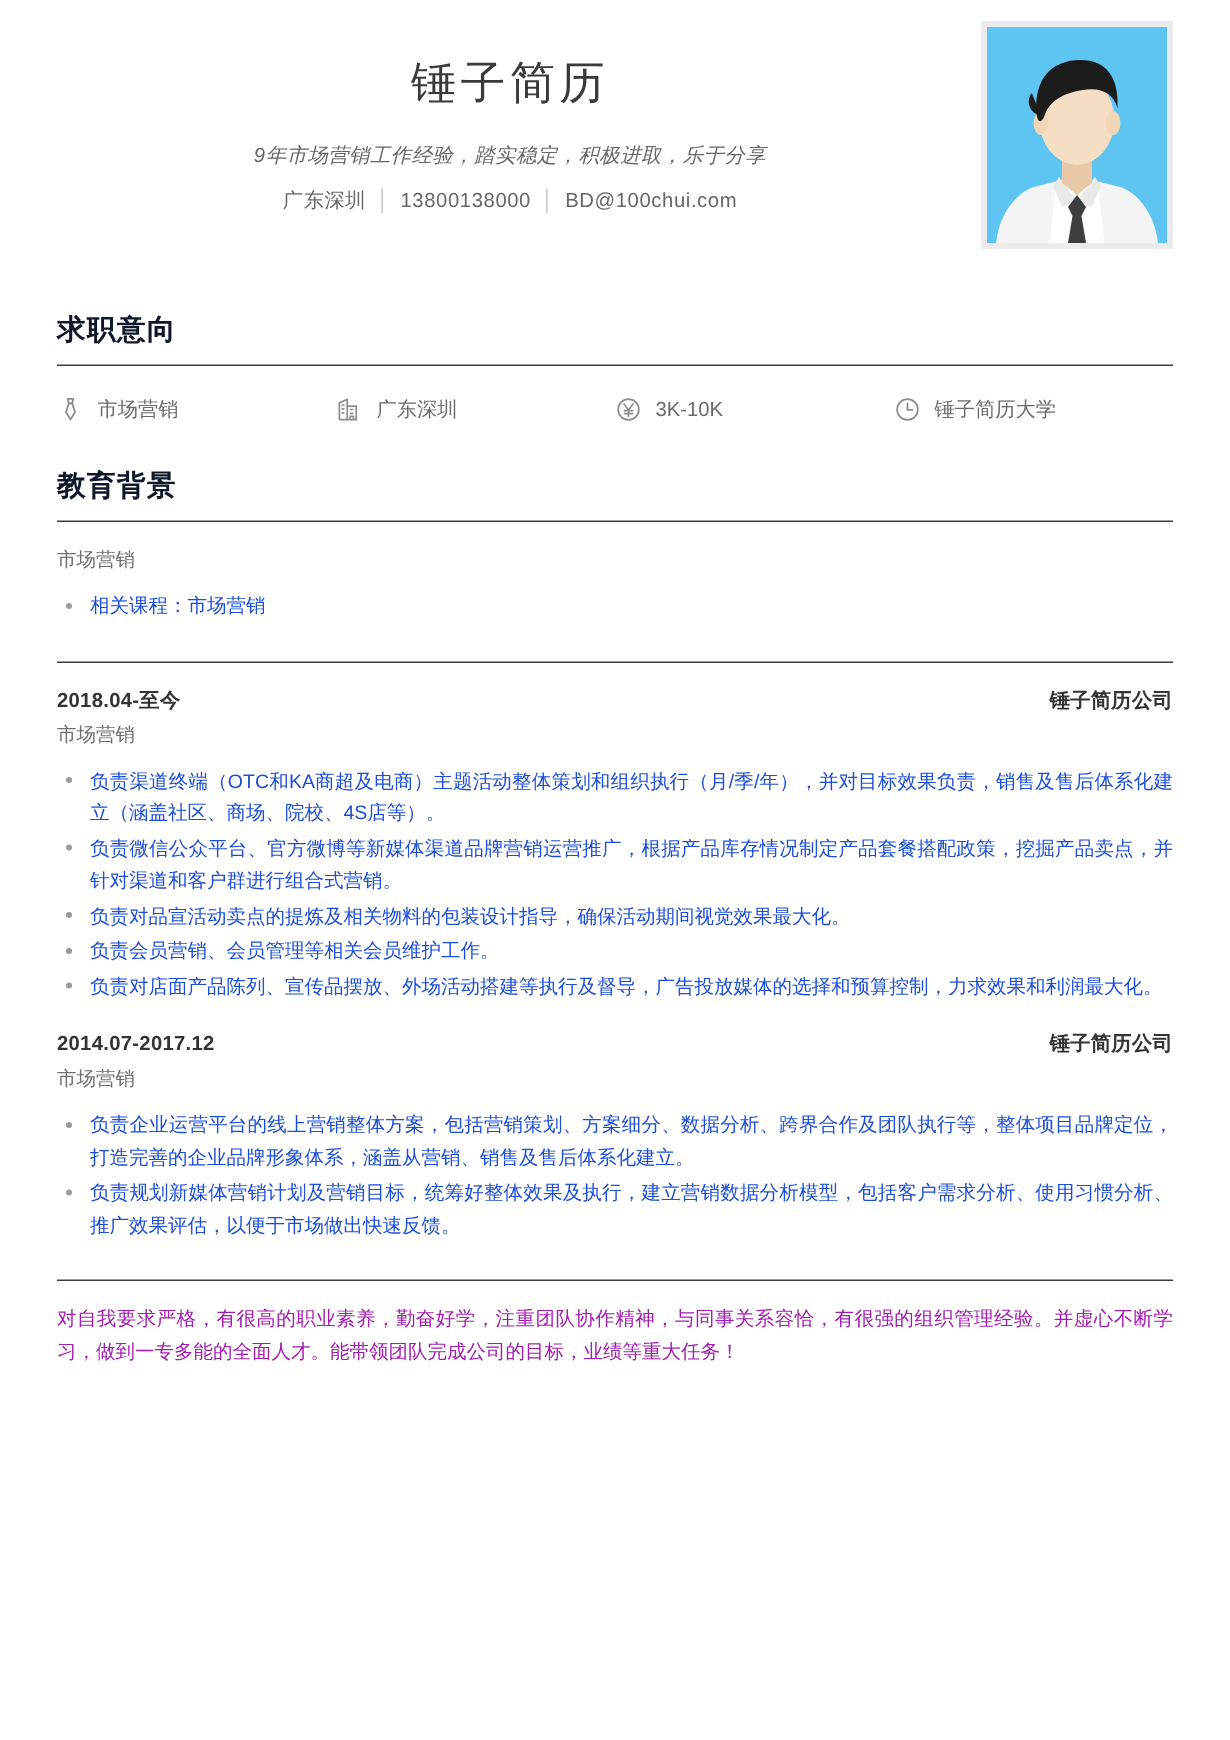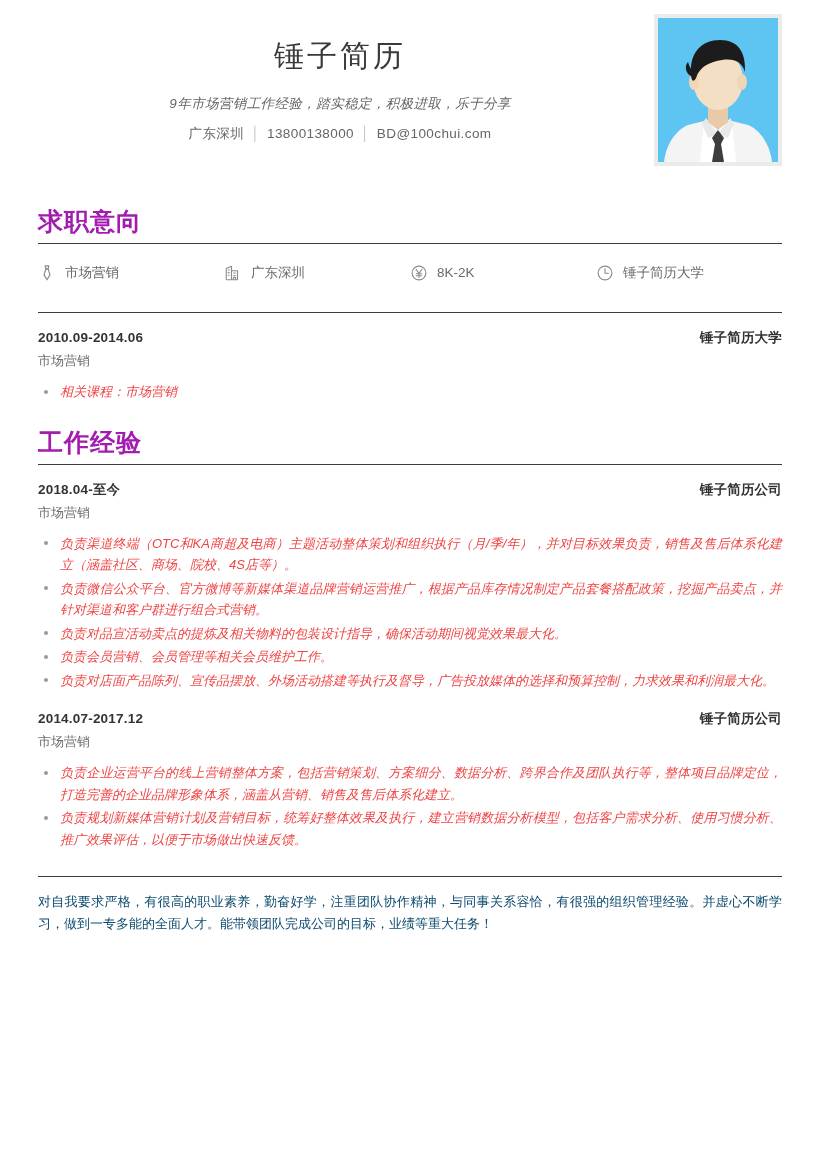--- a/index.html
+++ b/index.html
@@ -72,23 +72,23 @@
     border: 4px solid #ebebeb;
     box-sizing: border-box;
     background: #5ec4f2;
     overflow: hidden;
   }
   .avatar-frame svg { display: block; width: 100%; height: 100%; }
 
   
   .section { margin-top: 26px; }
   .section-title {
-    font-size: 25px;
+    font-size: 19px;
     font-weight: bold;
-    color: #a21caf;
+    color: #0f172a;
     letter-spacing: 1px;
     line-height: 26px;
     margin: 0 0 9px 0;
   }
   .section-rule {
     height: 0;
     border-top: 1.6px solid #3c3c3c;
     margin-bottom: 14px;
   }
 
@@ -144,41 +144,40 @@
   }
   .bullets {
     list-style: none;
     margin: 9px 0 0 0;
     padding: 0;
   }
   .bullets li {
     position: relative;
     padding-left: 22px;
     font-size: 13px;
-    color: #ef4444;
+    color: #1d4ed8;
     line-height: 21.5px;
     margin-bottom: 2px;
     text-align: justify;
-    font-style: italic;
   }
   .bullets li:before {
     content: "";
     position: absolute;
     left: 6px;
     top: 8.5px;
     width: 4px;
     height: 4px;
     border-radius: 50%;
     background: #9a9a9a;
   }
   .entry + .entry { margin-top: 17px; }
 
   .paragraph {
     font-size: 13px;
-    color: #0c4a6e;
+    color: #a21caf;
     line-height: 22px;
     text-align: justify;
     margin: 0;
   }
   .work-section .entry-head { margin-top: 0; }
 </style>
 </head>
 <body>
 
 <div class="page">
@@ -247,53 +246,49 @@
       </div>
 
       <div class="intent-item">
         <span class="ico">
           <svg viewBox="0 0 24 24" fill="none" stroke="#8c8c8c" stroke-width="1.5" stroke-linecap="round">
             <circle cx="12" cy="12" r="9.2"></circle>
             <path d="M8 7 L12 12.5 L16 7"></path>
             <path d="M8.4 13 h7.2 M8.4 15.7 h7.2 M12 12.5 V18"></path>
           </svg>
         </span>
-        <span>8K-2K</span>
+        <span>3K-10K</span>
       </div>
 
       <div class="intent-item">
         <span class="ico">
           <svg viewBox="0 0 24 24" fill="none" stroke="#8c8c8c" stroke-width="1.5" stroke-linecap="round">
             <circle cx="12" cy="12" r="9.2"></circle>
             <path d="M12 6.5 V12.3 H16.5"></path>
           </svg>
         </span>
         <span>锤子简历大学</span>
       </div>
 
     </div>
   </div>
 
   <div class="section">
+    <div class="section-title">教育背景</div>
     <div class="section-rule"></div>
 
     <div class="entry">
-      <div class="entry-head">
-        <span class="entry-date">2010.09-2014.06</span>
-        <span class="entry-org">锤子简历大学</span>
-      </div>
       <div class="entry-sub">市场营销</div>
       <ul class="bullets">
         <li>相关课程：市场营销</li>
       </ul>
     </div>
   </div>
 
   <div class="section work-section">
-    <div class="section-title">工作经验</div>
     <div class="section-rule"></div>
 
     <div class="entry">
       <div class="entry-head">
         <span class="entry-date">2018.04-至今</span>
         <span class="entry-org">锤子简历公司</span>
       </div>
       <div class="entry-sub">市场营销</div>
       <ul class="bullets">
         <li>负责渠道终端（OTC和KA商超及电商）主题活动整体策划和组织执行（月/季/年），并对目标效果负责，销售及售后体系化建立（涵盖社区、商场、院校、4S店等）。</li>

